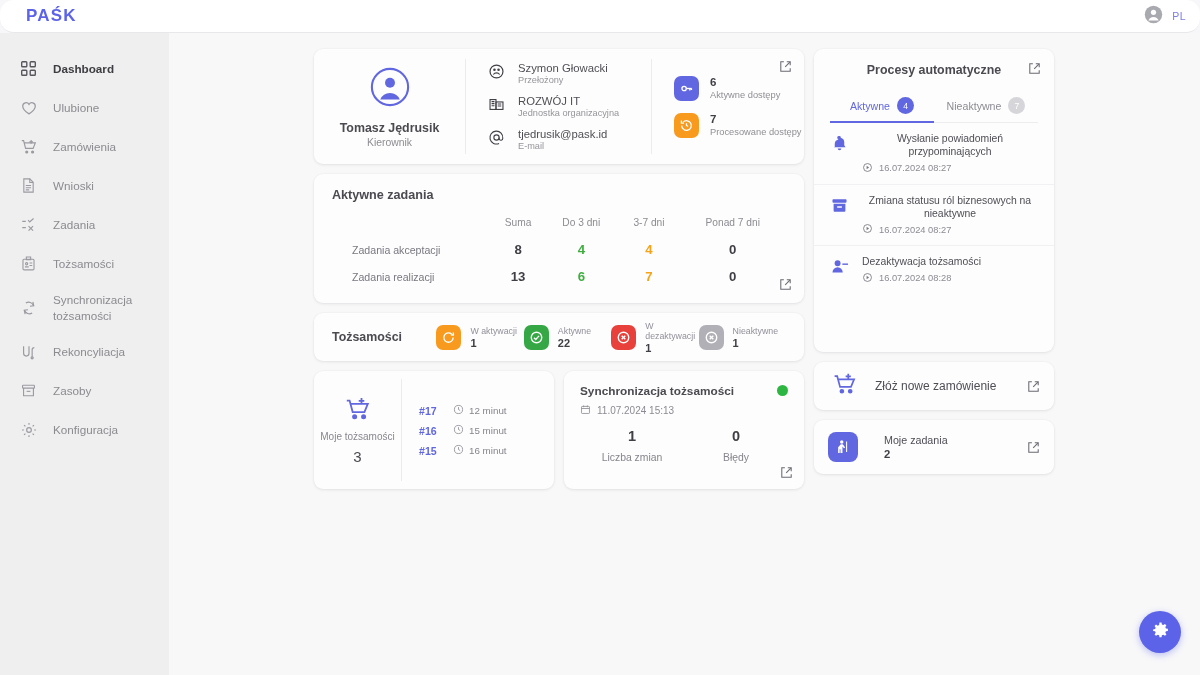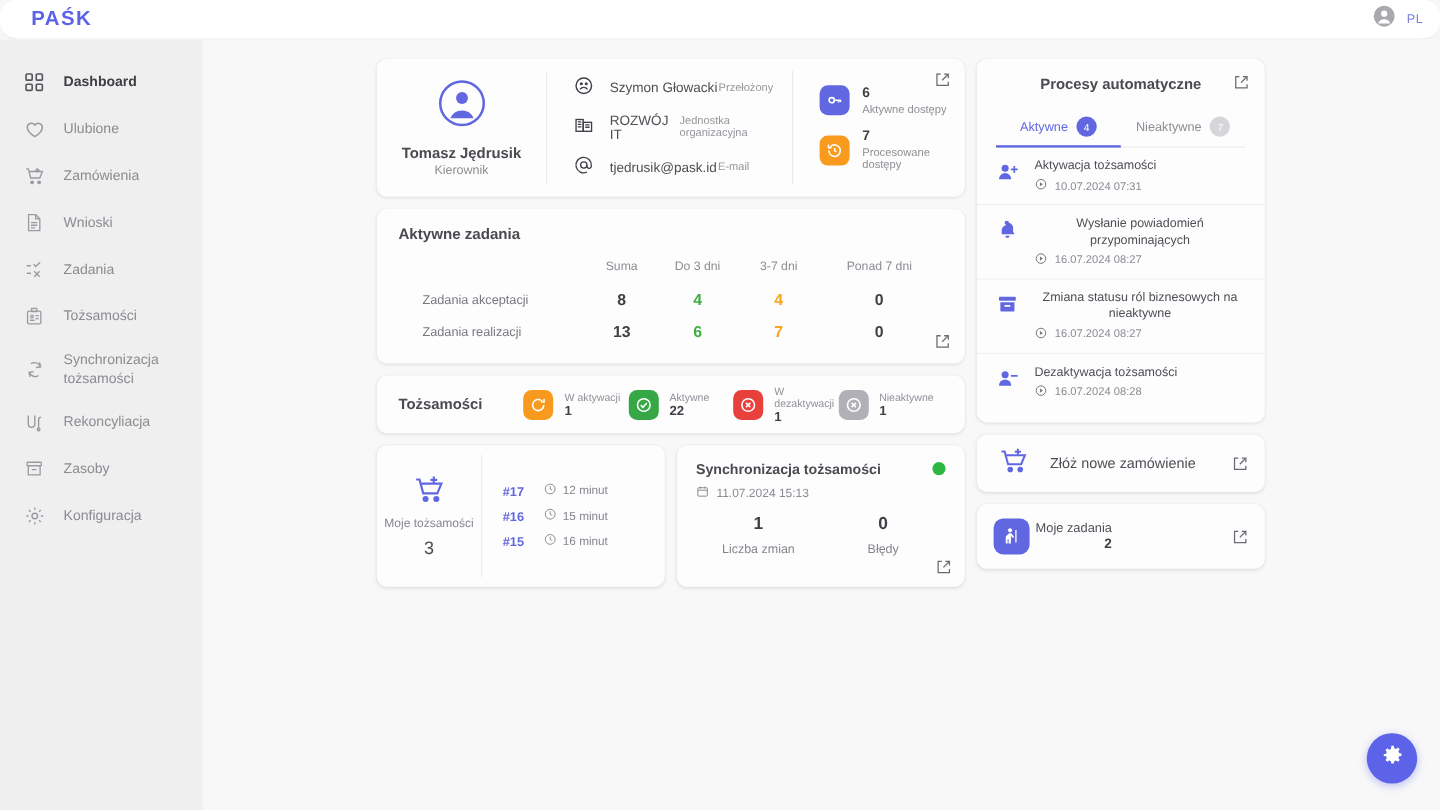--- a/index.html
+++ b/index.html
@@ -51,21 +51,21 @@
   }
   .ext svg { display: block; }
 
   
   .profile { height: 115px; display: flex; align-items: stretch; padding: 10px 0; }
   .prof-a { width: 152px; display: flex; flex-direction: column; align-items: center; justify-content: center; gap: 2px; border-right: 1px solid #ececee; }
   .prof-name { font-size: 12.4px; font-weight: bold; color: #4a4a50; margin-top: 7px; }
   .prof-role { font-size: 10.4px; color: #8d8d93; }
   .prof-b { flex: 1 1 auto; display: flex; flex-direction: column; justify-content: center; gap: 10px; padding-left: 22px; border-right: 1px solid #ececee; }
   .prof-row { display: flex; align-items: center; gap: 13px; }
-  .prow-txt { display: flex; flex-direction: row; gap: 1px; justify-content: center; }
+  .prow-txt { display: flex; flex-direction: column; gap: 1px; justify-content: center; }
   .prow-main { font-size: 11.3px; color: #4f4f55; }
   .prow-sub { font-size: 9.2px; color: #95959b; }
   .prof-c { width: 152px; display: flex; flex-direction: column; justify-content: center; gap: 12px; padding-left: 22px; }
   .stat-row { display: flex; align-items: center; gap: 11px; }
   .sq { width: 25px; height: 25px; border-radius: 7px; display: flex; align-items: center; justify-content: center; flex: 0 0 25px; }
   .stat-n { font-size: 11.5px; font-weight: bold; color: #3f3f45; line-height: 1.15; }
   .stat-l { font-size: 9.3px; color: #8f8f95; }
 
   
   .tasks { padding: 14px 18px 16px 18px; }
@@ -122,21 +122,21 @@
   .proc-item { display: flex; gap: 12px; padding: 9px 16px 9px 14px; align-items: flex-start; border-bottom: 1px solid #f1f1f3; }
   .proc-item:last-child { border-bottom: none; }
   .proc-ico { width: 22px; flex: 0 0 22px; display: flex; justify-content: center; padding-top: 2px; }
   .proc-txt { display: flex; flex-direction: column; gap: 3px; }
   .proc-name { font-size: 10.4px; color: #4e4e56; line-height: 1.28; }
   .proc-when { display: flex; align-items: center; gap: 6px; font-size: 9.3px; color: #8b8b93; }
 
   
   .act { height: 48px; display: flex; align-items: center; padding: 0 16px 0 18px; gap: 17px; cursor: pointer; }
   .act-lbl { font-size: 12px; color: #4e4e56; }
-  .act2 { height: 54px; display: flex; align-items: center; padding: 0 16px 0 14px; gap: 5px; cursor: pointer; text-align: right; }
+  .act2 { height: 54px; display: flex; align-items: center; padding: 0 16px 0 14px; gap: 26px; cursor: pointer; }
   .act2-sq { width: 30px; height: 30px; border-radius: 8px; background: #6167e0; display: flex; align-items: center; justify-content: center; flex: 0 0 30px; }
   .act2-txt { display: flex; flex-direction: column; gap: 2px; }
   .act2-t { font-size: 10.7px; color: #4e4e56; }
   .act2-n { font-size: 11.3px; font-weight: bold; color: #3f3f45; }
 
   
   .fab {
     position: absolute; right: 19px; bottom: 22px;
     width: 42px; height: 42px; border-radius: 50%;
     background: #5c63e8; display: flex; align-items: center; justify-content: center;
@@ -581,41 +581,20 @@
                 </div>
                 <div class="tab">
                   <span class="tab-lbl">Nieaktywne</span>
                   <span class="badge">7</span>
                 </div>
               </div>
             </div>
 
             <div class="proc-list">
 
-              <div class="proc-item">
-                <span class="proc-ico">
-                  <svg width="19" height="19" viewBox="0 0 20 20" fill="#6167e0">
-                    <circle cx="8" cy="6.6" r="3.1"></circle>
-                    <path d="M2.6 16.2a5.4 5.4 0 0 1 10.8 0z"></path>
-                    <path d="M15.3 4.6h1.5v2.2H19v1.5h-2.2v2.2h-1.5V8.3H13V6.8h2.3z"></path>
-                  </svg>
-                </span>
-                <div class="proc-txt">
-                  <span class="proc-name">Aktywacja tożsamości</span>
-                  <span class="proc-when">
-                    <span>
-                      <svg width="11" height="11" viewBox="0 0 20 20" fill="none" stroke="#74747c" stroke-width="1.5">
-                        <circle cx="10" cy="10" r="7.2"></circle>
-                          <path d="M8.4 6.9l4.4 3.1-4.4 3.1z" fill="#74747c" stroke="none"></path>
-                      </svg>
-                    </span>
-                    <span>10.07.2024 07:31</span>
-                  </span>
-                </div>
-              </div>
 
               <div class="proc-item">
                 <span class="proc-ico">
                   <svg width="19" height="19" viewBox="0 0 20 20" fill="#6167e0">
                     <path d="M10 2.2a1.3 1.3 0 0 1 1.3 1.3v.4a5 5 0 0 1 3.7 4.8v3.1l1.3 2.2H3.7L5 13.8v-3.1a5 5 0 0 1 3.7-4.8v-.4A1.3 1.3 0 0 1 10 2.2z"></path>
                     <path d="M8.1 15.2h3.8a1.9 1.9 0 0 1-3.8 0z"></path>
                   </svg>
                 </span>
                 <div class="proc-txt">
                   <span class="proc-name">Wysłanie powiadomień przypominających</span>

